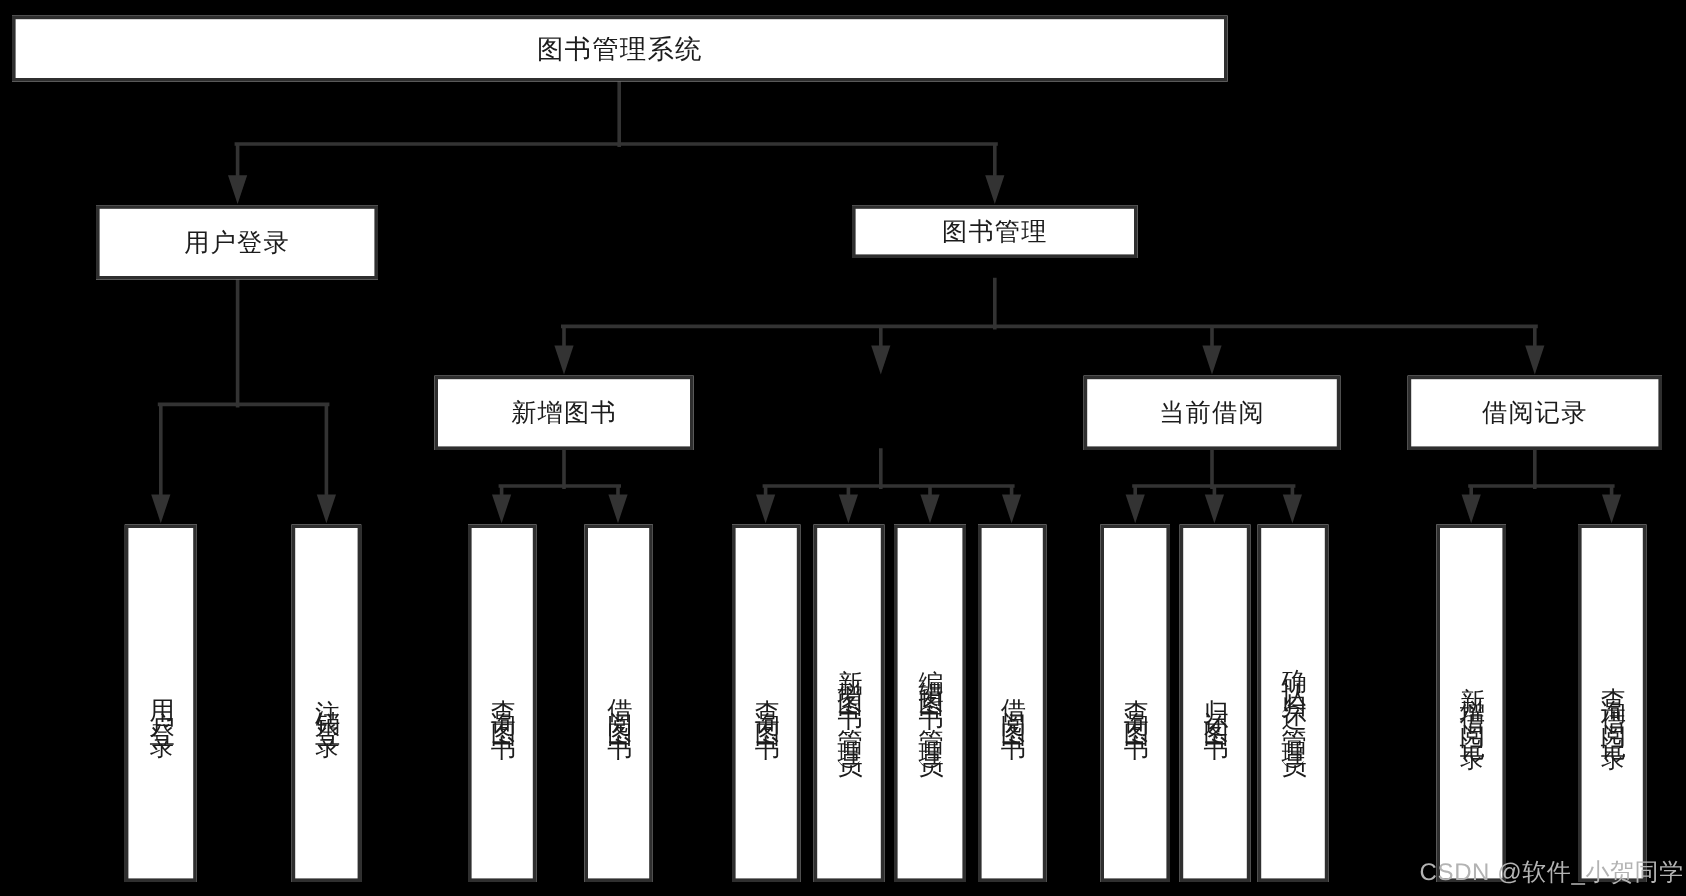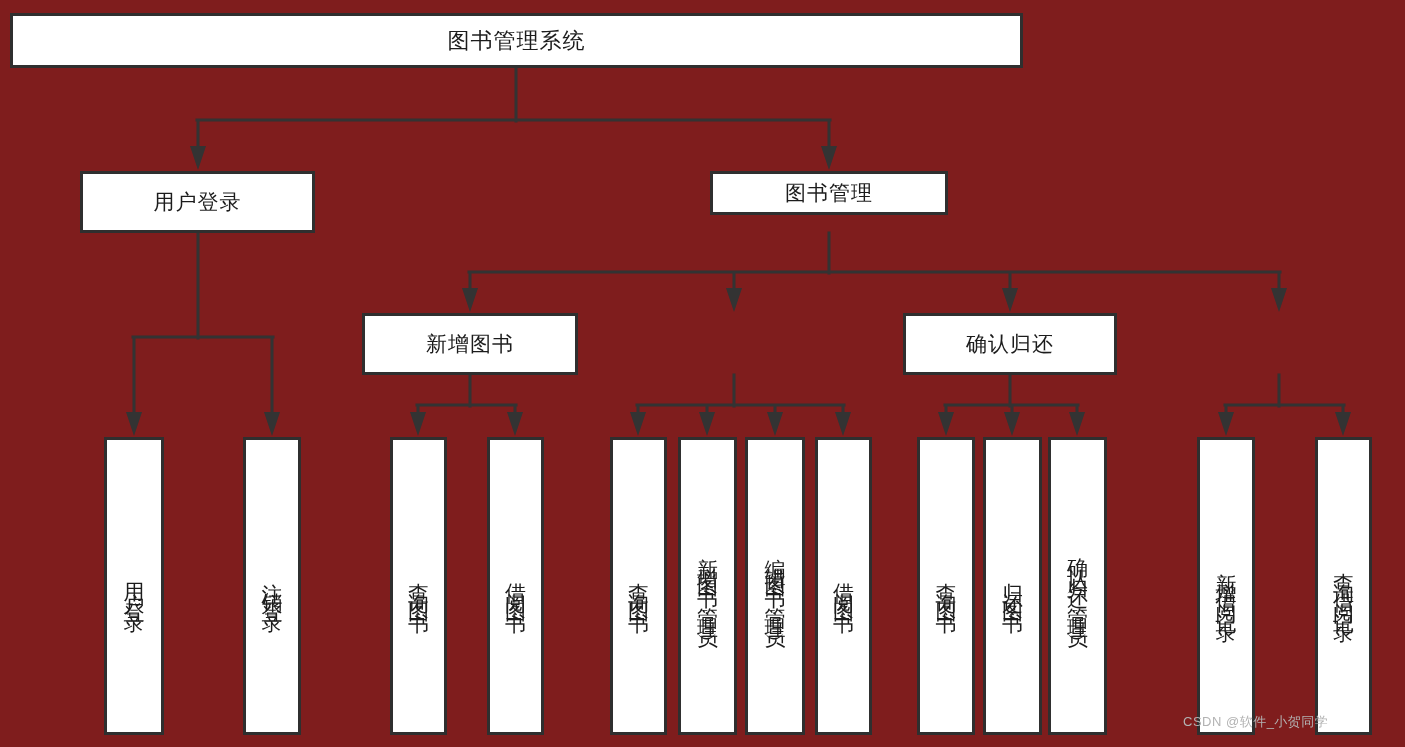--- a/index.html
+++ b/index.html
@@ -1,19 +1,19 @@
 <!DOCTYPE html>
 <html><head>
 <meta charset="utf-8">
 <style>
   html,body{margin:0;padding:0;background:#ffffff;}
   #stage{
     position:relative;
     width:1405px;height:747px;
-    background:#7f1d1d;
+    background:#000000;
     font-family:"Liberation Sans","DejaVu Sans",sans-serif;
     overflow:hidden;
   }
   svg.wires{position:absolute;left:0;top:0;z-index:1;}
   .box{
     position:absolute;
     box-sizing:border-box;
     border:3px solid #2f2f2f;
     background:#ffffff;
     display:flex;align-items:center;justify-content:center;
@@ -31,21 +31,21 @@
     writing-mode:vertical-rl;
     text-orientation:mixed;
     font-size:21px;
     line-height:1.05;
     letter-spacing:10px;
     white-space:nowrap;
   }
   .watermark{
     position:absolute;
     left:1183px;top:713px;
-    font-size:13px;
+    font-size:20px;
     letter-spacing:0.5px;
     color:#b3b3b3;
     z-index:5;
     white-space:nowrap;
   }
 </style>
 </head>
 <body>
 
 <div id="stage">
@@ -101,21 +101,24 @@
     <span>用户登录</span>
   </div>
   <div class="box h" style="left:710px;top:171px;width:238px;height:44px">
     <span>图书管理</span>
   </div>
 
   <div class="box h" style="left:362px;top:313px;width:216px;height:62px">
     <span>新增图书</span>
   </div>
   <div class="box h" style="left:903px;top:313px;width:214px;height:62px">
-    <span>确认归还</span>
+    <span>当前借阅</span>
+  </div>
+  <div class="box h" style="left:1173px;top:313px;width:212px;height:62px">
+    <span>借阅记录</span>
   </div>
 
   <div class="box v" style="left:104px;width:60px">
     <span>用户登录</span>
   </div>
   <div class="box v" style="left:243px;width:58px">
     <span>注销登录</span>
   </div>
   <div class="box v" style="left:390px;width:57px">
     <span>查询图书</span>

